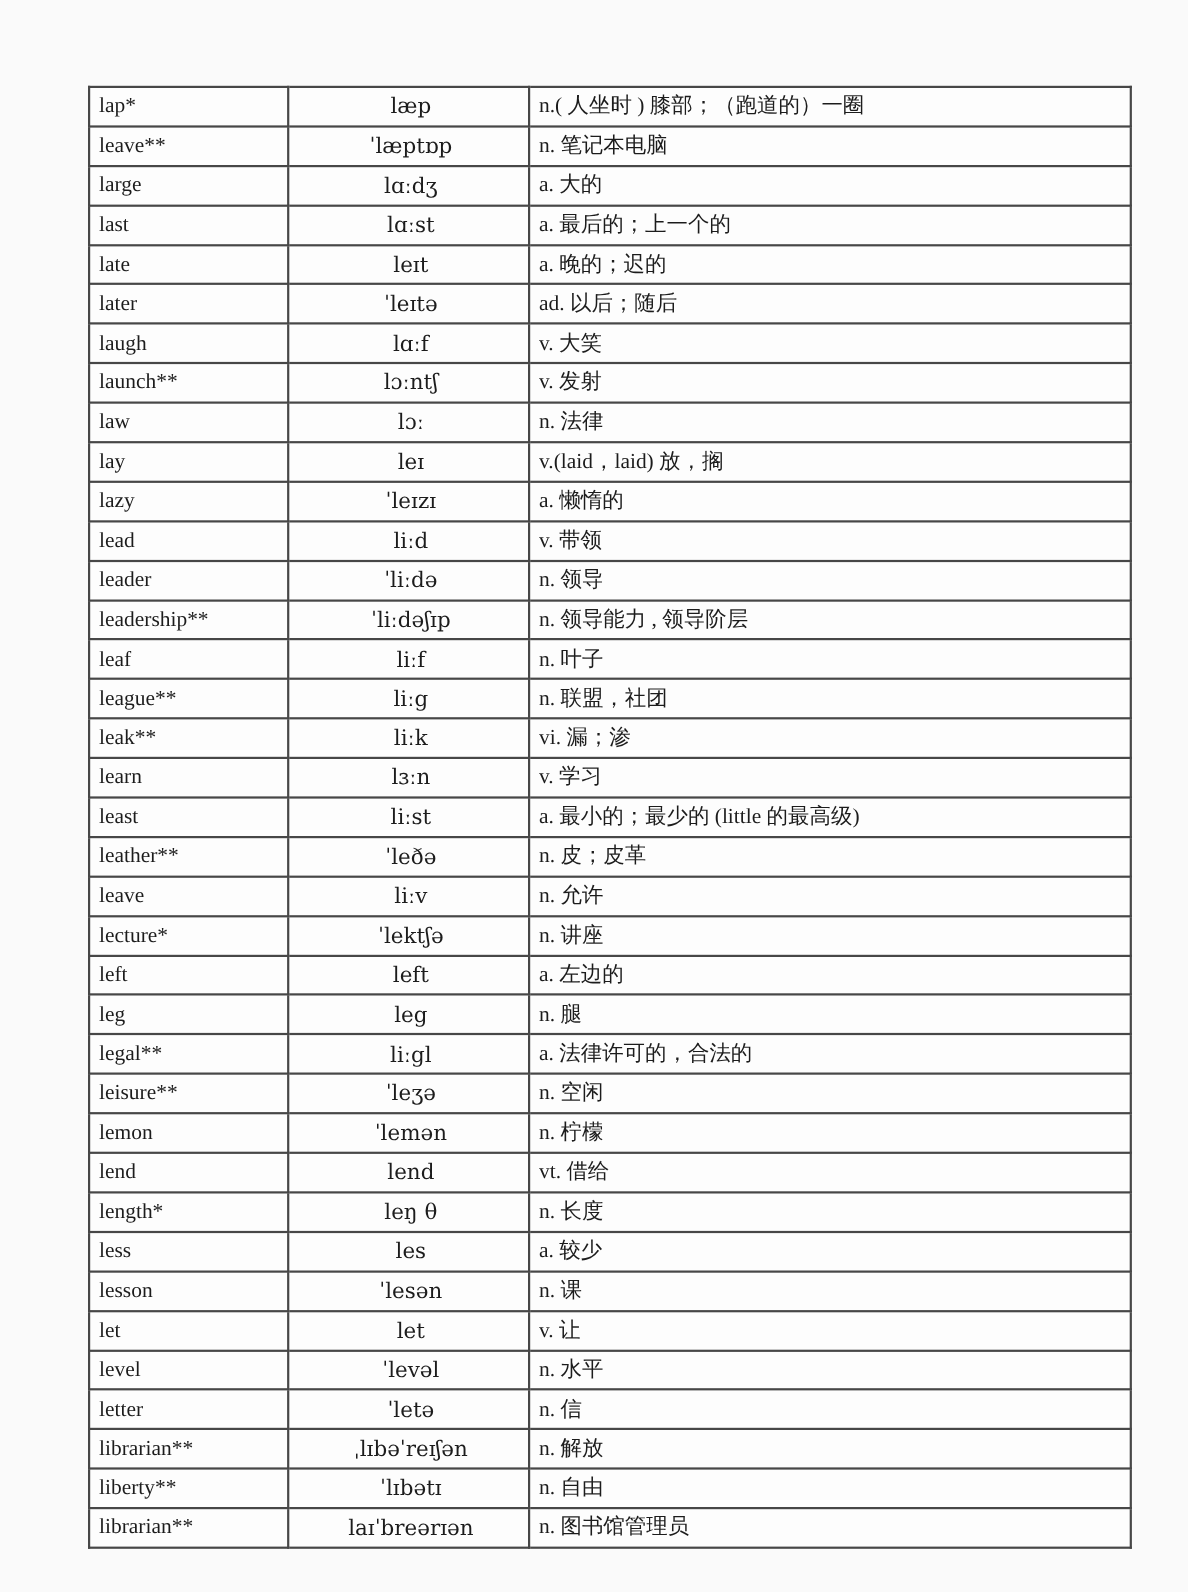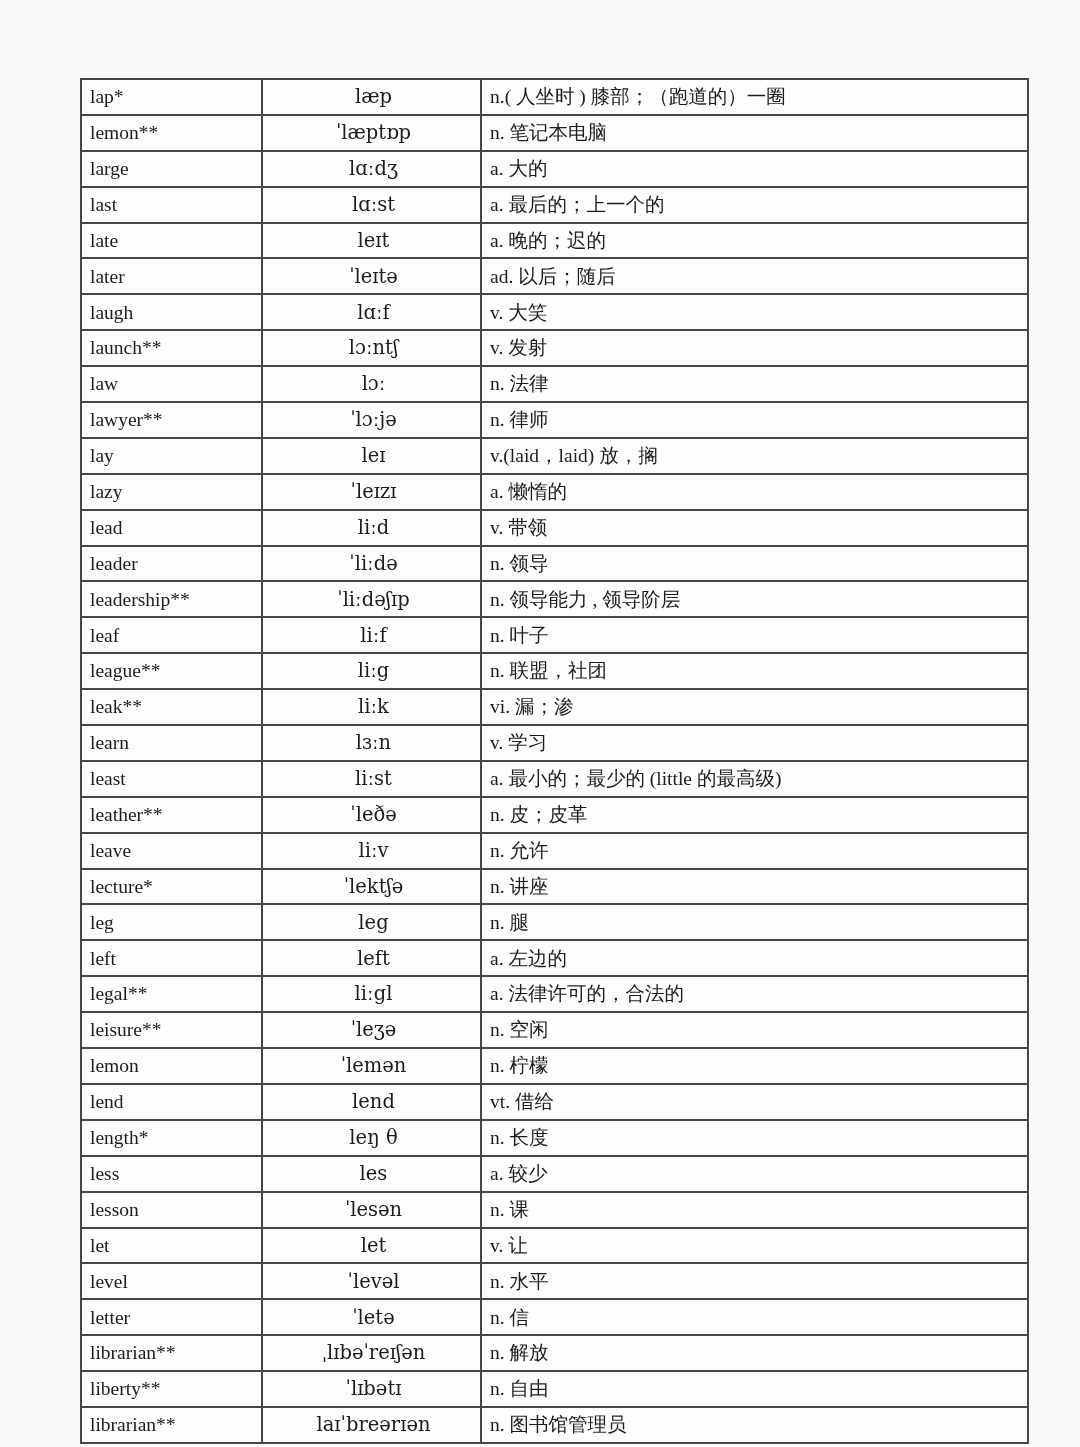--- a/index.html
+++ b/index.html
@@ -46,21 +46,21 @@
     <col class="col-phon">
     <col class="col-def">
   </colgroup>
   <tbody id="vocab-body">
       <tr>
         <td class="col-word">lap*</td>
         <td class="col-phon">læp</td>
         <td class="col-def">n.( 人坐时 ) 膝部；（跑道的）一圈</td>
       </tr>
       <tr>
-        <td class="col-word">lemon**</td>
+        <td class="col-word">leave**</td>
         <td class="col-phon">ˈlæptɒp</td>
         <td class="col-def">n. 笔记本电脑</td>
       </tr>
       <tr>
         <td class="col-word">large</td>
         <td class="col-phon">lɑːdʒ</td>
         <td class="col-def">a. 大的</td>
       </tr>
       <tr>
         <td class="col-word">last</td>
@@ -86,25 +86,20 @@
         <td class="col-word">launch**</td>
         <td class="col-phon">lɔːntʃ</td>
         <td class="col-def">v. 发射</td>
       </tr>
       <tr>
         <td class="col-word">law</td>
         <td class="col-phon">lɔː</td>
         <td class="col-def">n. 法律</td>
       </tr>
       <tr>
-        <td class="col-word">lawyer**</td>
-        <td class="col-phon">ˈlɔːjə</td>
-        <td class="col-def">n. 律师</td>
-      </tr>
-      <tr>
         <td class="col-word">lay</td>
         <td class="col-phon">leɪ</td>
         <td class="col-def">v.(laid，laid) 放，搁</td>
       </tr>
       <tr>
         <td class="col-word">lazy</td>
         <td class="col-phon">ˈleɪzɪ</td>
         <td class="col-def">a. 懒惰的</td>
       </tr>
       <tr>
@@ -156,28 +151,28 @@
         <td class="col-word">leave</td>
         <td class="col-phon">liːv</td>
         <td class="col-def">n. 允许</td>
       </tr>
       <tr>
         <td class="col-word">lecture*</td>
         <td class="col-phon">ˈlektʃə</td>
         <td class="col-def">n. 讲座</td>
       </tr>
       <tr>
+        <td class="col-word">left</td>
+        <td class="col-phon">left</td>
+        <td class="col-def">a. 左边的</td>
+      </tr>
+      <tr>
         <td class="col-word">leg</td>
         <td class="col-phon">leg</td>
         <td class="col-def">n. 腿</td>
-      </tr>
-      <tr>
-        <td class="col-word">left</td>
-        <td class="col-phon">left</td>
-        <td class="col-def">a. 左边的</td>
       </tr>
       <tr>
         <td class="col-word">legal**</td>
         <td class="col-phon">liːgl</td>
         <td class="col-def">a. 法律许可的，合法的</td>
       </tr>
       <tr>
         <td class="col-word">leisure**</td>
         <td class="col-phon">ˈleʒə</td>
         <td class="col-def">n. 空闲</td>

